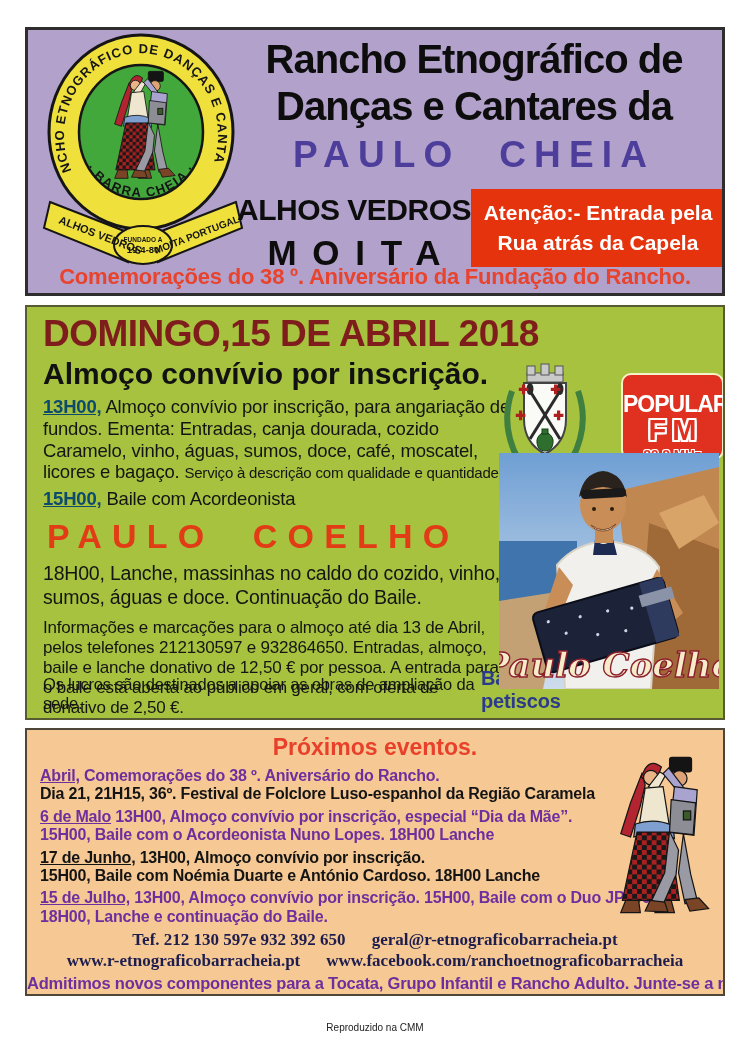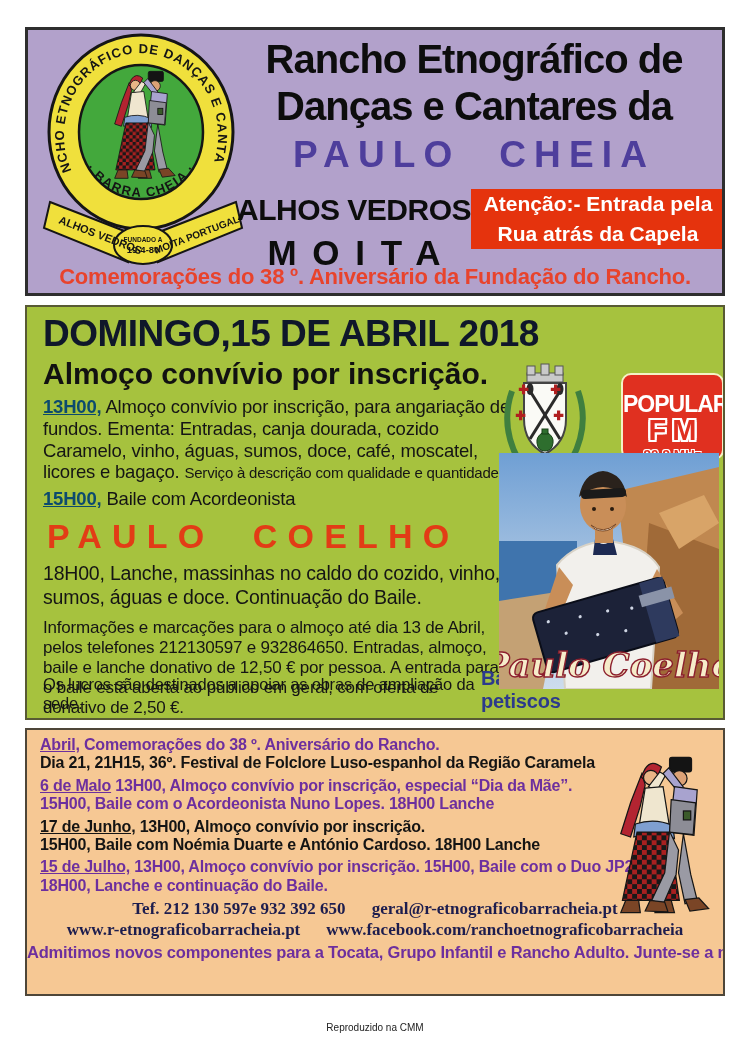--- a/index.html
+++ b/index.html
@@ -14,27 +14,27 @@
   .logo-svg{position:absolute;left:8px;top:2px;width:214px;height:244px;}
   .title-block{position:absolute;left:200px;top:6px;width:492px;text-align:center;
     font-weight:bold;color:#0d0d0d;font-size:40px;line-height:1.17;letter-spacing:-1px;}
   .title-barra{color:#4e3e9c;font-size:37px;letter-spacing:0.22em;word-spacing:0.55em;margin-top:3px;}
   .location-block{position:absolute;left:203px;top:163px;width:246px;text-align:center;
     font-weight:bold;color:#0d0d0d;}
   .location1{font-size:30px;letter-spacing:-0.5px;}
   .location2{font-size:35px;letter-spacing:0.45em;margin-top:6px;padding-left:0.45em;}
   .notice-box{position:absolute;left:443px;top:159px;width:250px;background:#e5330d;
     color:#ffffff;font-weight:bold;font-size:21px;text-align:center;line-height:1.42;
-    padding:0 2px;white-space:pre-line;}
+    padding:9px 2px;white-space:pre-line;}
   .subheader{position:absolute;left:0;right:0;bottom:3px;text-align:center;
     color:#e8432c;font-weight:bold;font-size:22px;letter-spacing:-0.2px;}
 
   
   #green-panel{top:305px;height:415px;background:#a6c23e;border:2px solid #585a34;}
-  .date-title{padding:6px 0 0 16px;color:#0f172a;font-weight:bold;font-size:37px;letter-spacing:-0.5px;}
+  .date-title{padding:6px 0 0 16px;color:#7f1d1d;font-weight:bold;font-size:37px;letter-spacing:-0.5px;}
   .headline{padding:2px 0 0 16px;color:#111111;font-weight:bold;font-size:30px;}
   .left-col{width:494px;padding-left:16px;box-sizing:border-box;}
   .sched{font-size:18.5px;color:#151515;line-height:1.18;margin-top:5px;letter-spacing:-0.2px;}
   .time{color:#0c4a6e;font-weight:bold;text-decoration:underline;}
   .sched-note{font-size:15px;}
   .artist{color:#e23c16;font-weight:bold;font-size:34px;letter-spacing:0.3em;word-spacing:0.55em;
     margin:7px 0 2px 4px;white-space:nowrap;}
   .sched3{font-size:19.5px;color:#151515;margin-top:6px;line-height:1.2;width:476px;letter-spacing:-0.2px;}
   .info{font-size:17px;color:#151515;margin-top:9px;line-height:1.18;width:462px;letter-spacing:-0.2px;}
   .bottom-row{position:absolute;left:16px;right:8px;bottom:5px;display:flex;
@@ -232,20 +232,21 @@
       <circle cx="96" cy="178" r="1.6" fill="#cfd6e4"></circle>
         <circle cx="112" cy="158" r="1.6" fill="#cfd6e4"></circle>
       <circle cx="124" cy="182" r="1.6" fill="#cfd6e4"></circle>
         <circle cx="136" cy="162" r="1.6" fill="#cfd6e4"></circle>
     </g>
     <text x="110" y="224" text-anchor="middle" font-family="'DejaVu Serif', serif" font-style="italic" font-weight="bold" font-size="34" fill="#f6ecca" stroke="#8c1f2d" stroke-width="1.4">Paulo Coelho</text>
   </svg>
 </div>
 
 <div class="panel" id="peach-panel">
+  <div class="upcoming-title">Próximos eventos.</div>
 
   <div class="events">
     <div class="grp">
       <div class="ev purple"><span class="date">Abril,</span><span> Comemorações do 38 º. Aniversário do Rancho.</span></div>
       <div class="ev black"><span>Dia 21, 21H15, 36º. Festival de Folclore Luso-espanhol da Região Caramela</span></div>
     </div>
     <div class="grp">
       <div class="ev purple"><span class="date">6 de Malo</span><span> 13H00, Almoço convívio por inscrição, especial “Dia da Mãe”.</span></div>
       <div class="ev purple"><span>15H00, Baile com o Acordeonista Nuno Lopes. 18H00 Lanche</span></div>
     </div>

